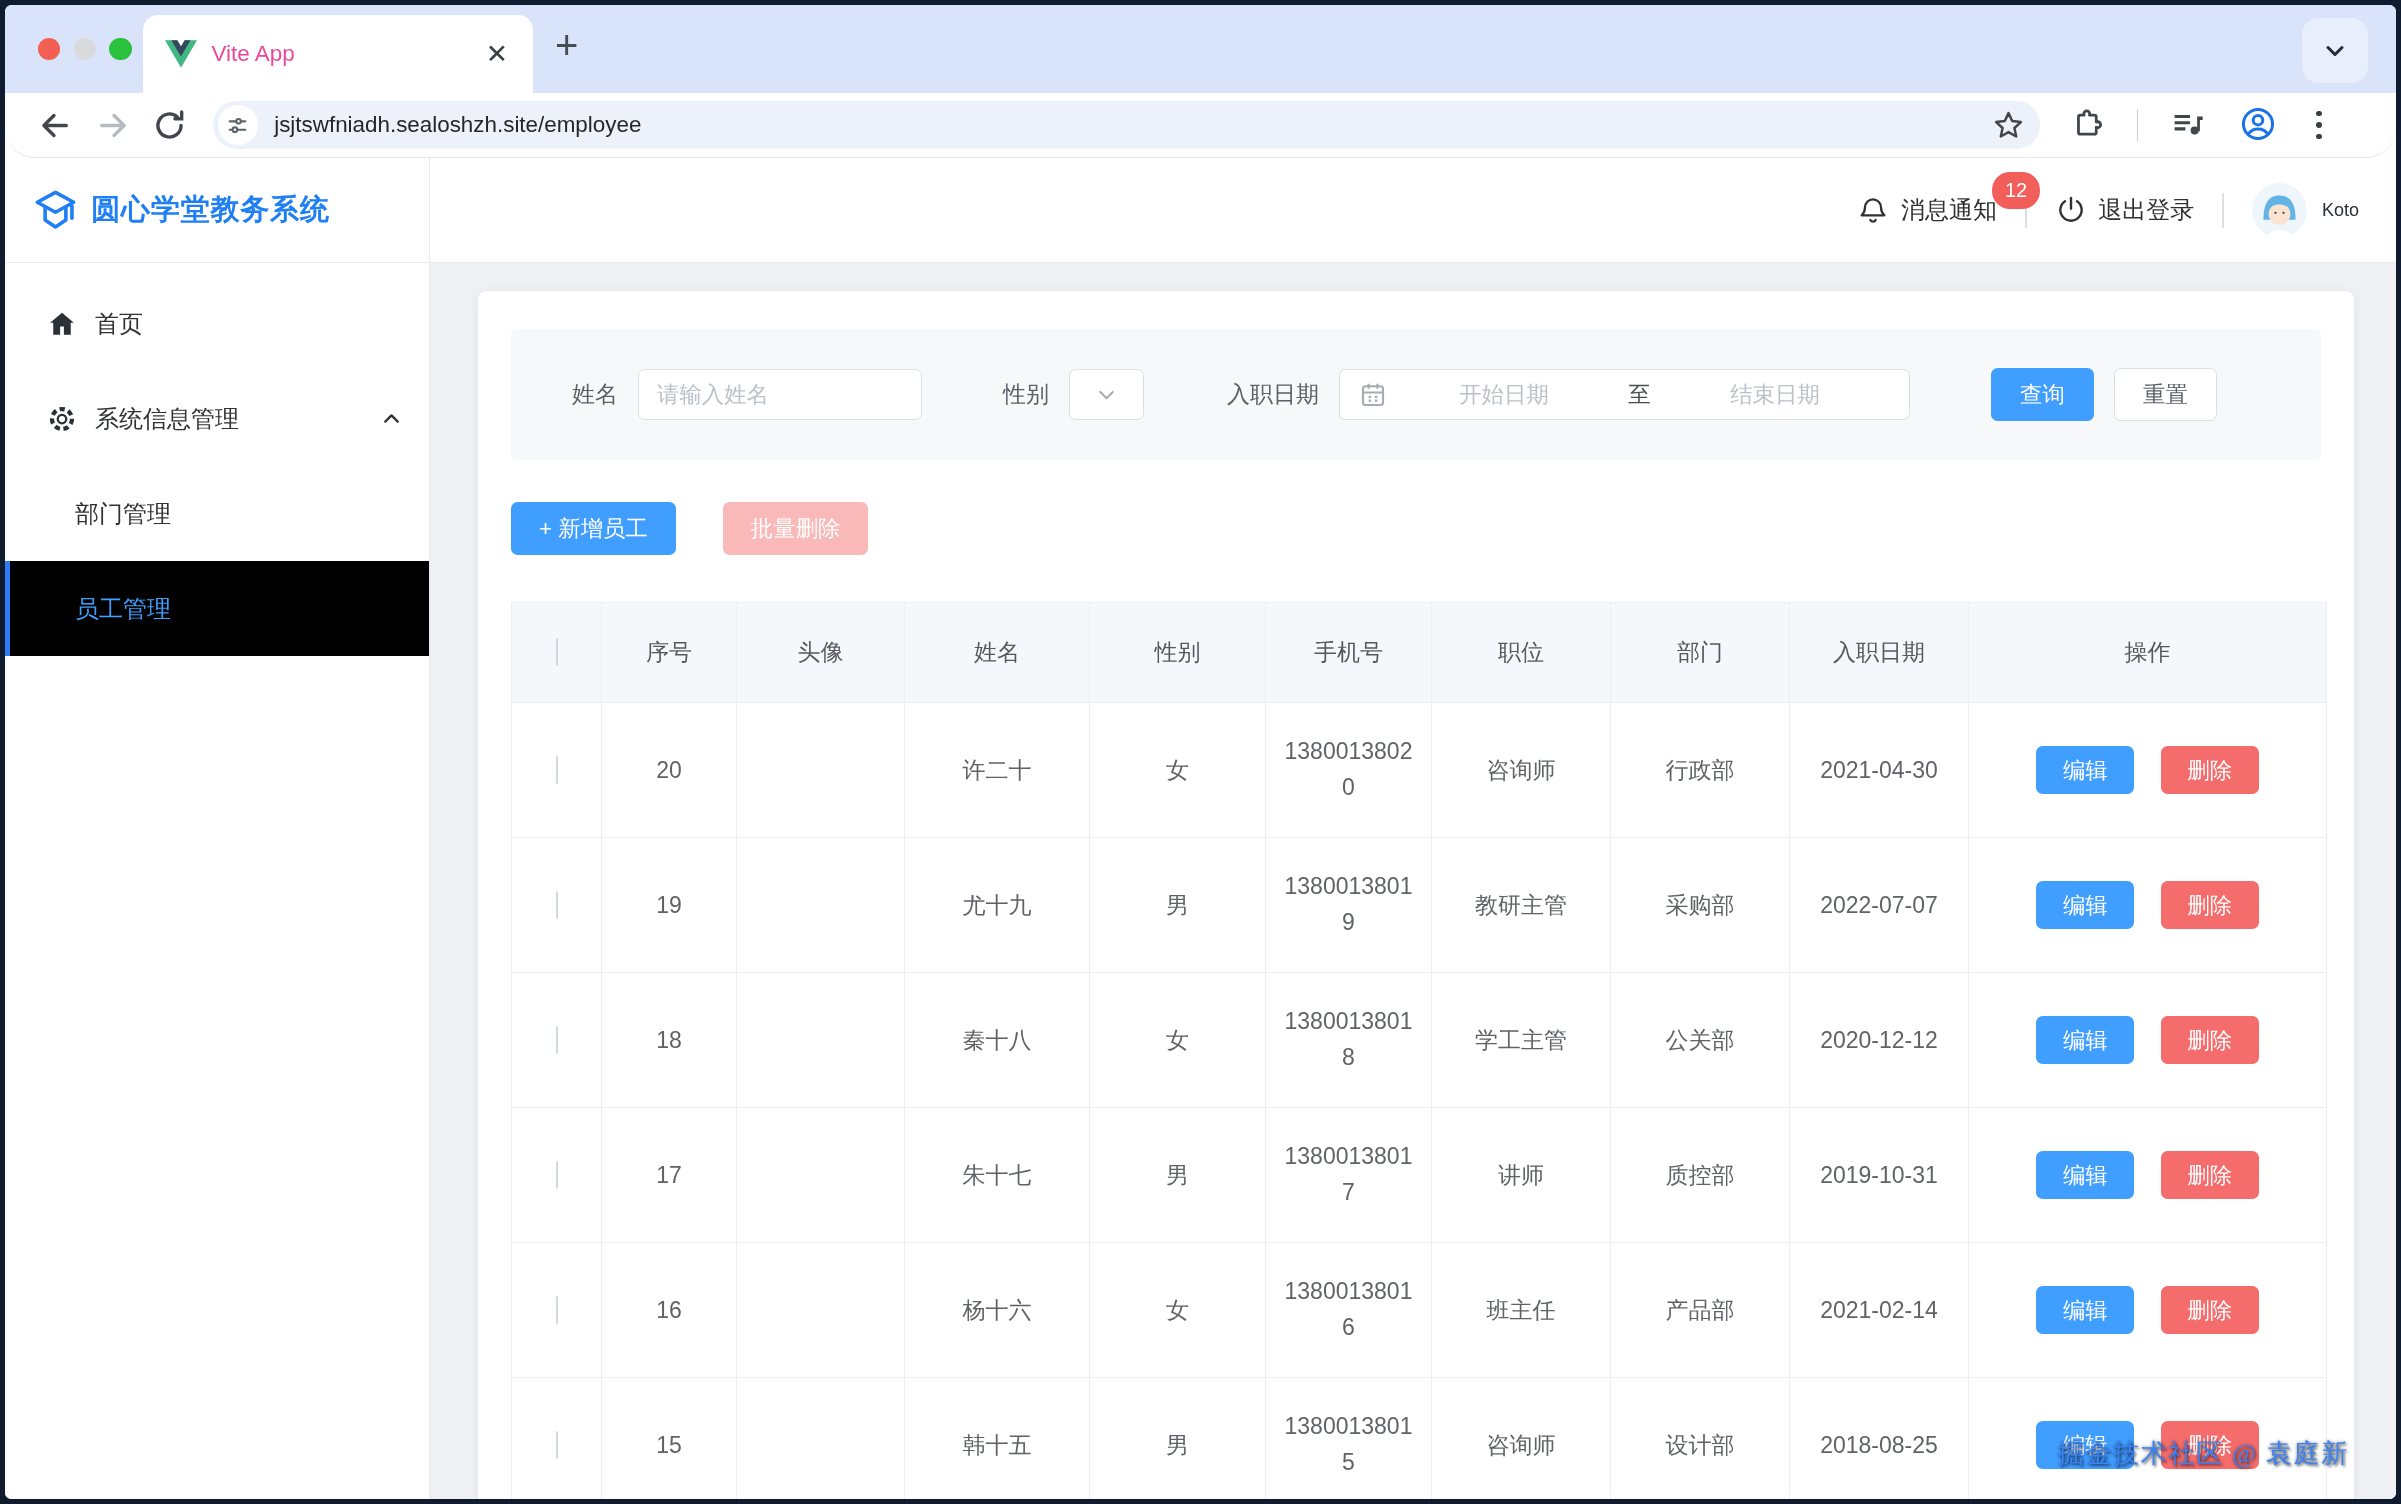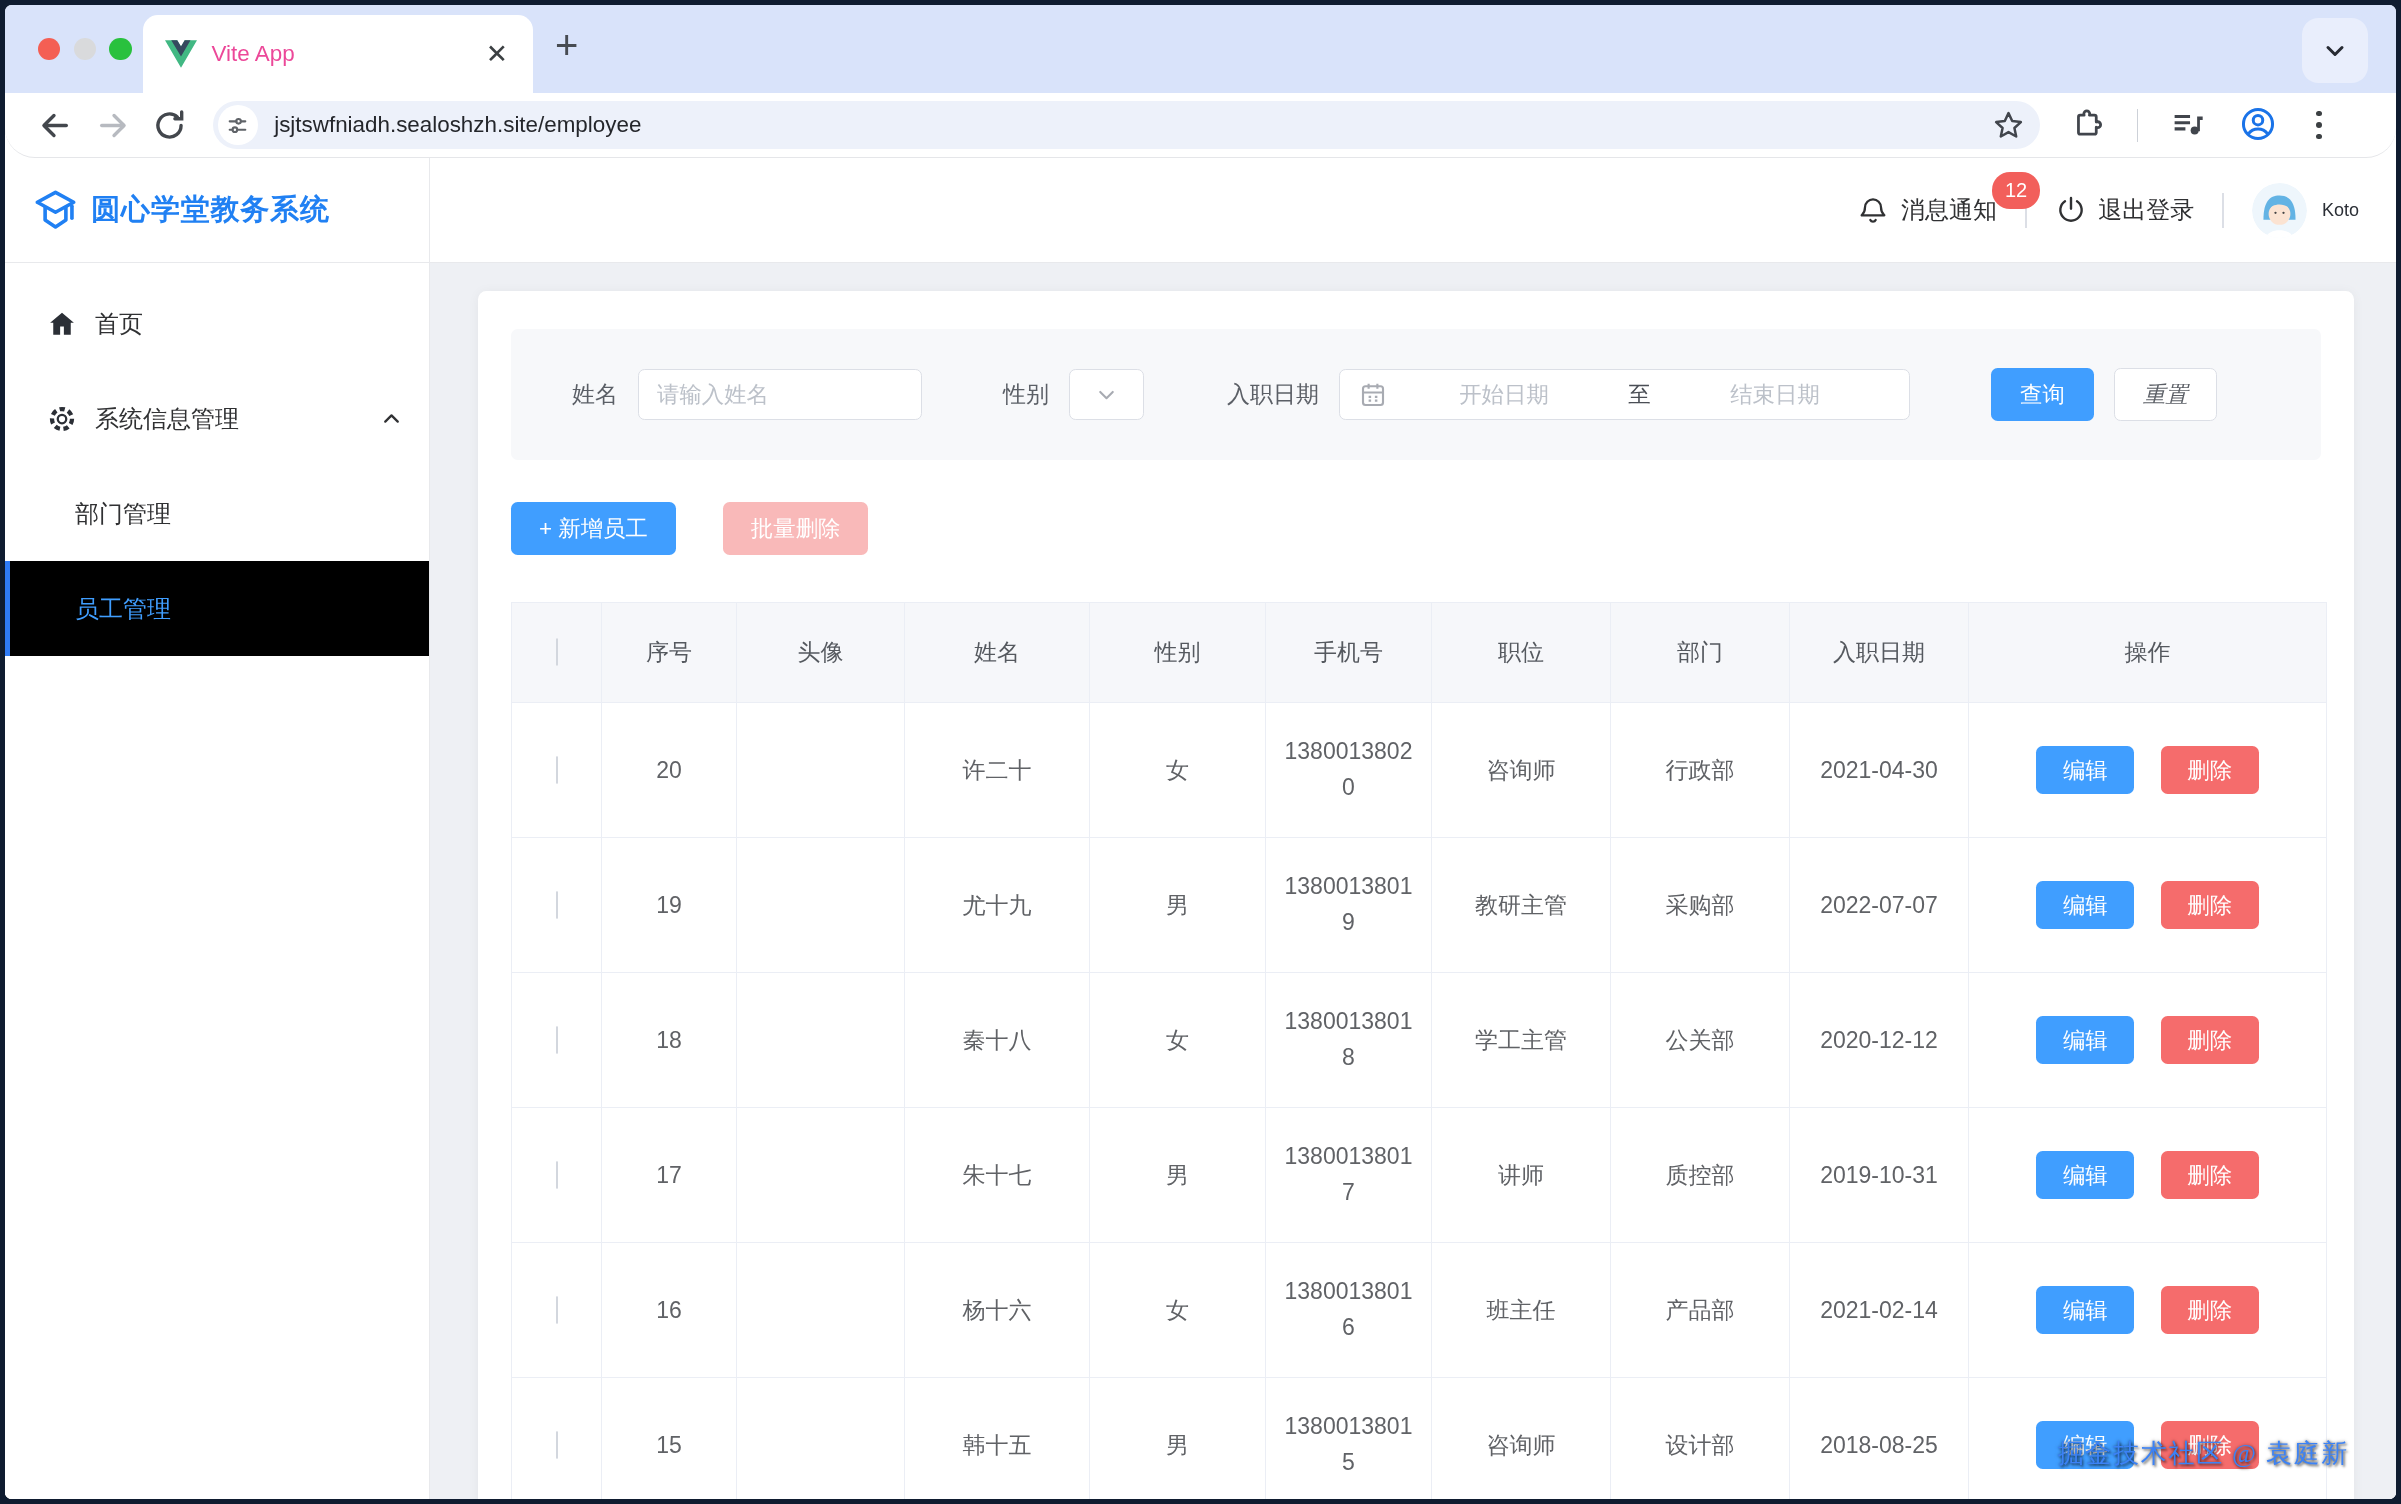--- a/index.html
+++ b/index.html
@@ -83,21 +83,21 @@
     display:flex;align-items:center;justify-content:center;margin-right:83px;}
   .gap98{margin-right:81px;}
   .f-date{width:571px;height:51px;border:1.7px solid #dcdfe6;border-radius:6.6px;background:#fff;
     display:flex;align-items:center;padding:0 18px;}
   .f-date .ph{font-size:22.4px;color:#bcc1c9;flex:1;text-align:center;}
   .f-date .to{font-size:22.4px;color:#4a4e55;padding:0 8.3px;}
   .cal-ic{width:30px;height:30px;flex:none;}
   .btn{height:53px;border-radius:6.6px;font-size:22.4px;display:inline-flex;align-items:center;
     justify-content:center;border:none;cursor:pointer;font-family:inherit;}
   .btn-search{width:103px;background:#409eff;color:#fff;margin-left:81px;}
-  .btn-reset{width:103px;background:#fff;color:#5b5f66;border:1.7px solid #dcdfe6;margin-left:20px;font-style:italic;}
+  .btn-reset{width:103px;background:#fff;color:#5b5f66;border:1.7px solid #dcdfe6;margin-left:20px;}
 
   .actions-row{margin-bottom:47px;display:flex;}
   .btn-add{padding:0 28px;background:#409eff;color:#fff;}
   .btn-batch{padding:0 28px;background:#f9b9b9;color:#fff;margin-left:47px;cursor:not-allowed;}
 
   table.emp{border-collapse:collapse;table-layout:fixed;width:1815px;}
   table.emp th,table.emp td{border:1.7px solid #ebeef5;text-align:center;vertical-align:middle;
     font-weight:normal;color:#606266;font-size:23px;}
   table.emp th{height:100px;background:#f6f7fa;color:#55595f;}
   table.emp td{height:135px;background:#fff;}

